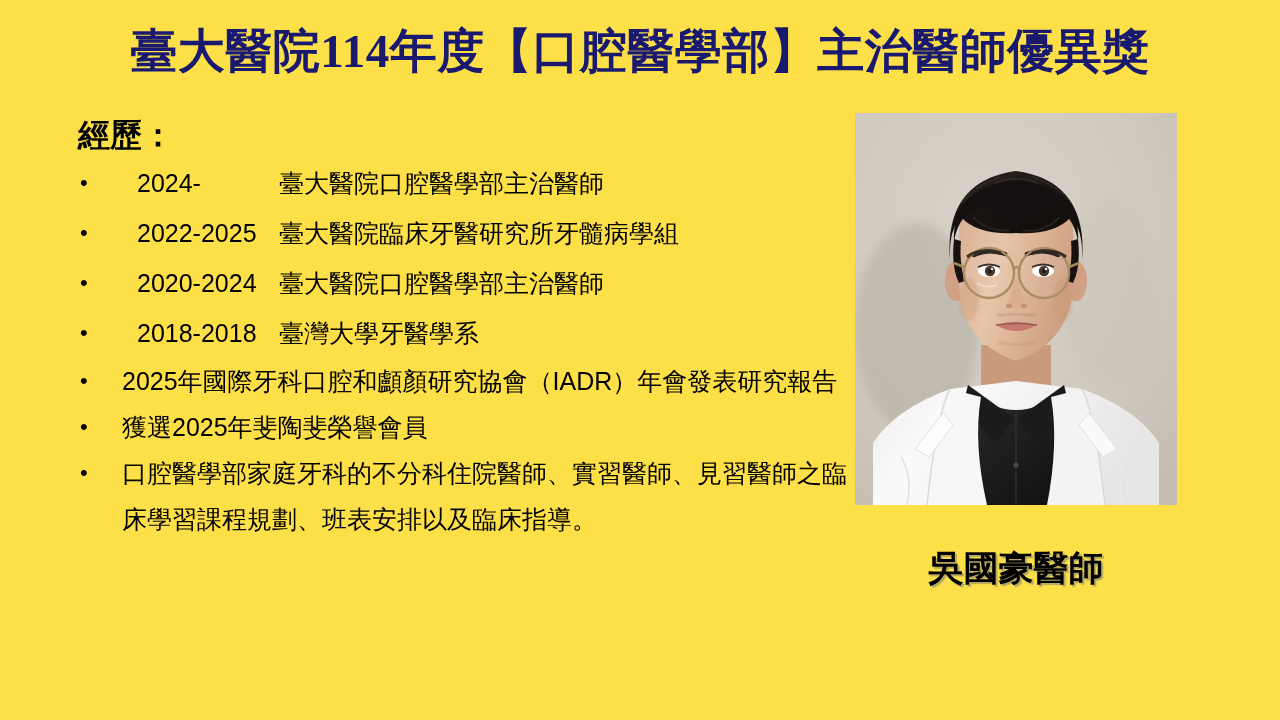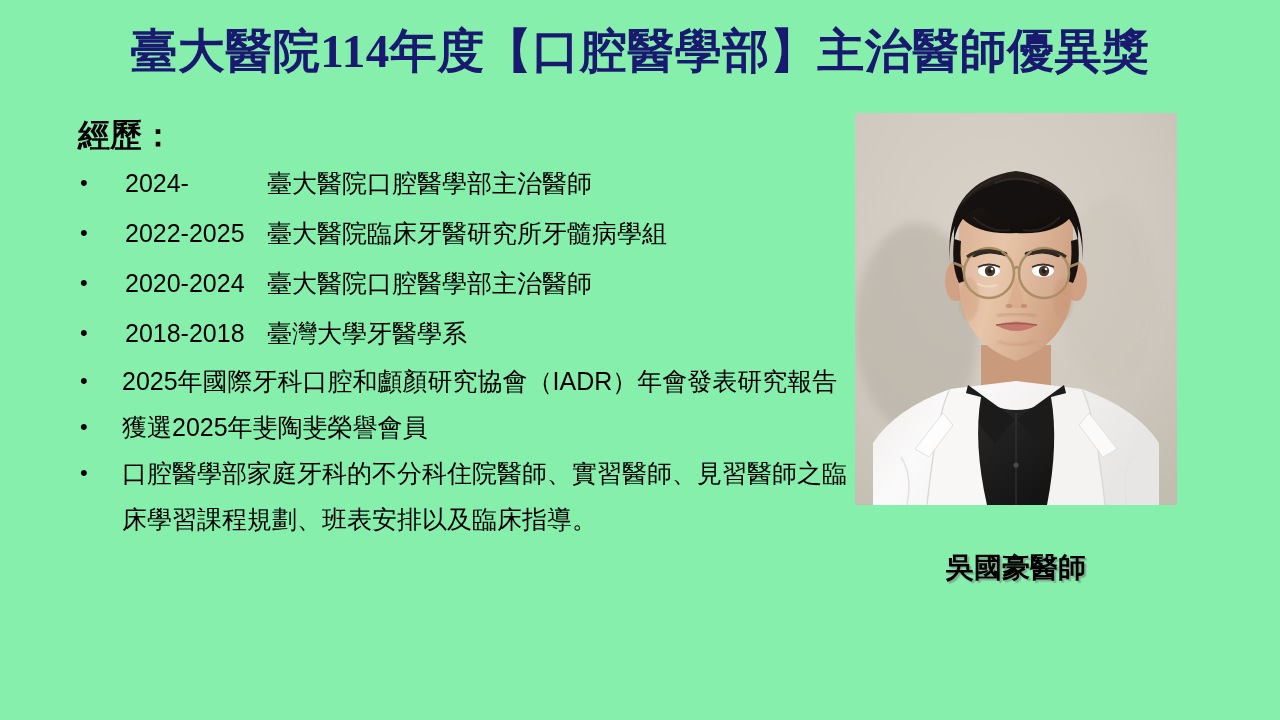--- a/index.html
+++ b/index.html
@@ -14,21 +14,21 @@
     font-family: "Liberation Sans", "DejaVu Sans", sans-serif;
     overflow: hidden;
     position: relative;
   }
 
   #slide {
     position: absolute;
     left: 0; top: 0;
     width: 1280px;
     height: 720px;
-    background: #86efac;
+    background: #fde047;
   }
 
   
   #slide-title {
     position: absolute;
     left: 0;
     top: 22px;
     width: 1280px;
     text-align: center;
     color: #191970;
@@ -84,20 +84,21 @@
     text-align: left;
   }
 
   
   #experience-list .bullet-item {
     line-height: 50px;
   }
   .date-range {
     display: inline-block;
     min-width: 142px;
+    margin-left: 12px;
   }
   .entry-text {
     display: inline;
   }
 
   
   #awards-heading {
     margin-top: 8px;
   }
   #awards-list .bullet-item {
@@ -131,21 +132,21 @@
 
   
   #doctor-name {
     position: absolute;
     left: 855px;
     top: 543px;
     width: 322px;
     text-align: center;
     font-family: Liberation Sans, sans-serif;
     font-weight: bold;
-    font-size: 28px;
+    font-size: 35px;
     line-height: 50px;
     color: #000000;
     text-shadow: 2px 2px 1px rgba(120,120,120,0.55);
     white-space: nowrap;
   }
 </style>
 </head>
 <body>
 
 <div id="slide">

